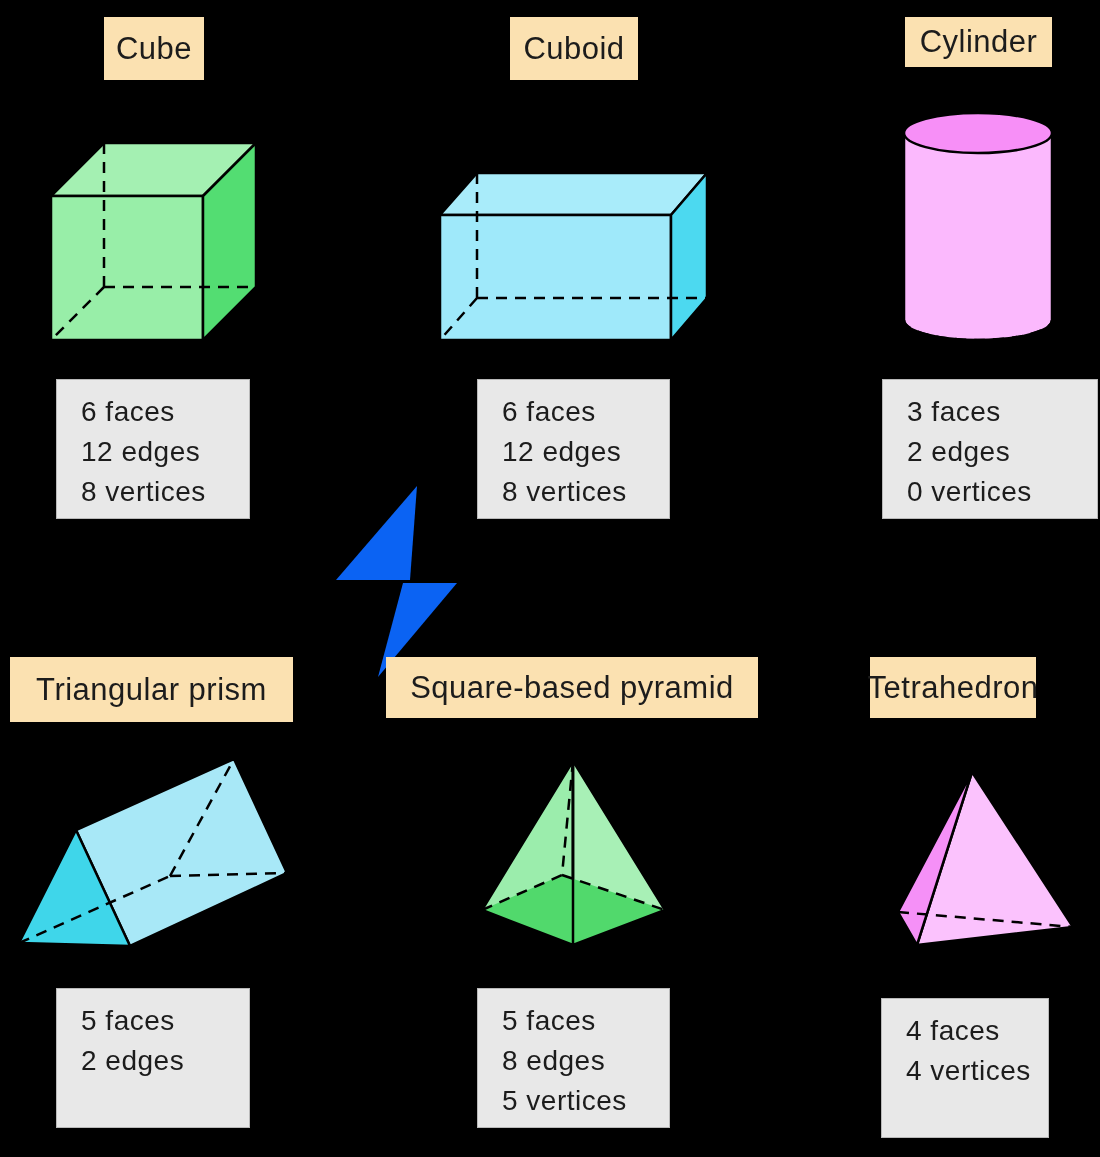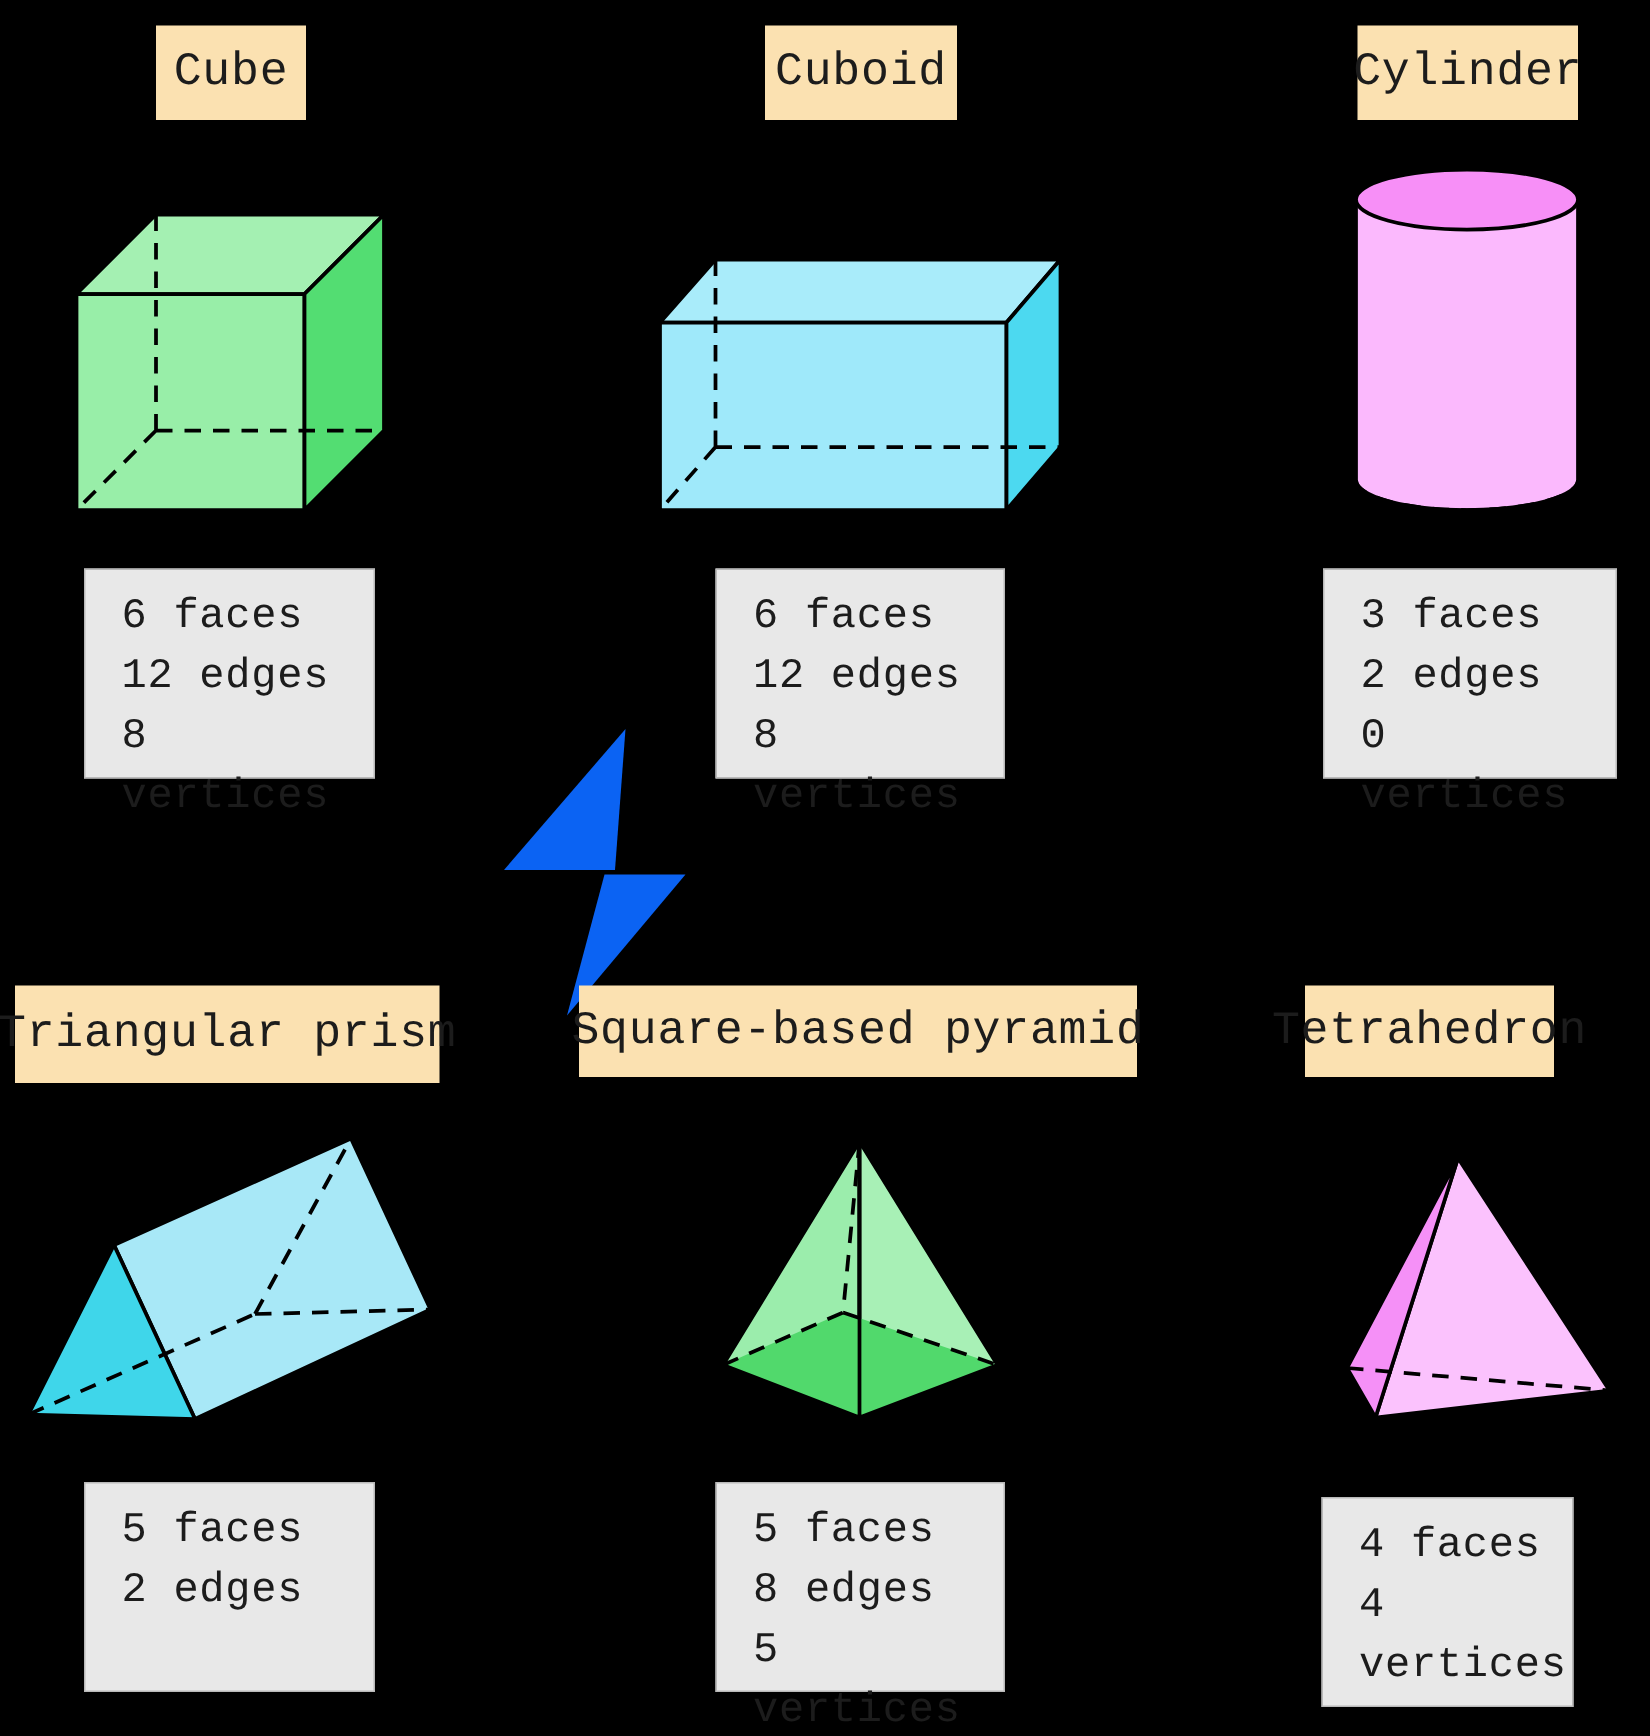--- a/index.html
+++ b/index.html
@@ -1,20 +1,20 @@
 <!DOCTYPE html>
 <html style="--background: #000000; --label_bg: #FBE1B1; --info_bg: #E8E8E8; --text: #1C1C1C; --outline: #000000; --bolt: #0B63F3; --cube_light: #98EEA8; --cube_top: #A4F0B2; --cube_side: #53DD72; --cuboid_light: #9FE9FA; --cuboid_top: #A9ECFA; --cuboid_side: #4CD9F0; --cylinder_body: #FBB9FD; --cylinder_top: #F78FF7; --prism_face: #A8E8F7; --prism_end: #3FD6EA; --pyramid_left: #9BEDAC; --pyramid_right: #A8F0B6; --pyramid_base: #51D96C; --tetra_main: #FBC2FD; --tetra_side: #F590F7;"><head>
 <meta charset="utf-8">
 <style>
   html,body{margin:0;padding:0;background:#000;}
   .canvas{
     position:relative;
     width:1100px;height:1157px;
     background:var(--background,#000);
-    font-family:Liberation Mono, monospace;
+    font-family:Liberation Sans, sans-serif;
     overflow:hidden;
   }
   .label{
     position:absolute;
     background:var(--label_bg);
     color:var(--text);
     display:flex;align-items:center;justify-content:center;
     font-size:31px;letter-spacing:0.5px;
     white-space:nowrap;
     box-sizing:border-box;
@@ -79,27 +79,27 @@
       <path class="dashed" d="M477,173 L477,298 M477,298 L707,298 M477,298 L440,340"></path>
     </svg>
     <div class="info" style="left:477px;top:379px;width:193px;height:140px">
       <div>6 faces</div>
       <div>12 edges</div>
       <div>8 vertices</div>
     </div>
   </div>
 
   <div>
-    <div class="label" style="left:905px;top:17px;width:147px;height:63px">Cylinder</div>
+    <div class="label" style="left:905px;top:17px;width:147px;height:50px">Cylinder</div>
     <svg class="figure" style="left:895px;top:105px" width="170" height="250" viewBox="895 105 170 250">
       <path class="face f-cyl-body" d="M904,133 L1052,133 L1052,320 A74,20 0 0 1 904,320 Z"></path>
       <path class="dashed" d="M904,320 A74,20 0 0 0 1052,320"></path>
       <ellipse class="face f-cyl-top" cx="978" cy="133" rx="74" ry="20"></ellipse>
     </svg>
-    <div class="info" style="left:882px;top:379px;width:196px;height:140px">
+    <div class="info" style="left:882px;top:379px;width:216px;height:140px">
       <div>3 faces</div>
       <div>2 edges</div>
       <div>0 vertices</div>
     </div>
   </div>
 
   <svg class="figure" style="left:330px;top:480px" width="135" height="205" viewBox="330 480 135 205">
     <polygon class="bolt-shape" points="417,486 410,580 336,580"></polygon>
     <polygon class="bolt-shape" points="403,583 457,583 378,677"></polygon>
   </svg>

